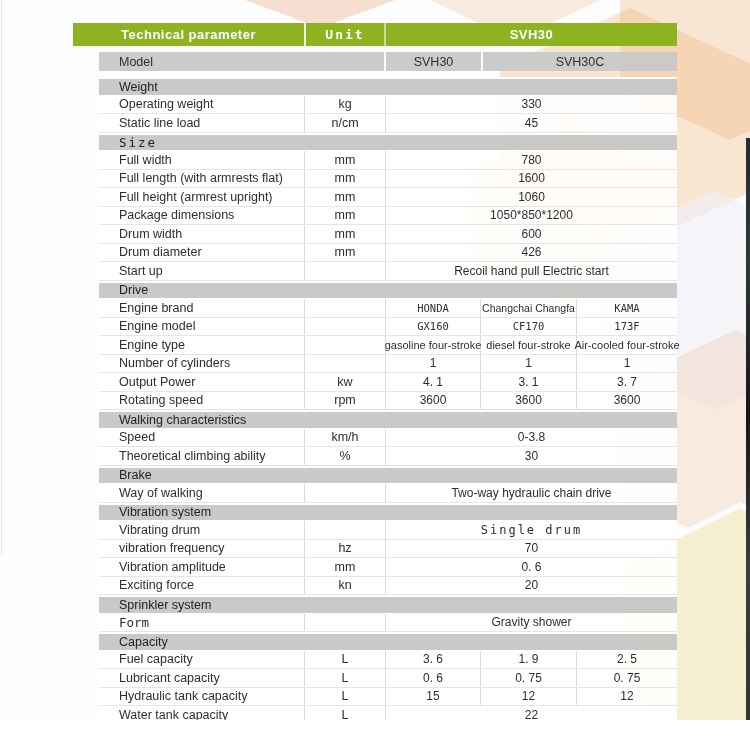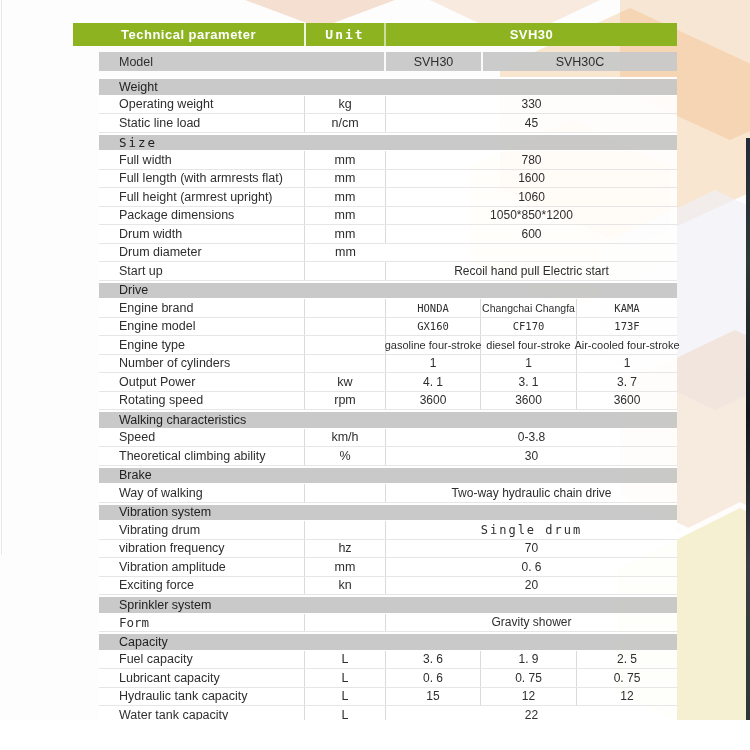--- a/index.html
+++ b/index.html
@@ -137,20 +137,21 @@
           <span class="">Drum width</span>
         </div>
         <div class="t-cell c-unit">mm</div>
         <div class="t-cell c-merged ">600</div>
       </div>
       <div class="t-row">
         <div class="t-cell c-param">
           <span class="">Drum diameter</span>
         </div>
         <div class="t-cell c-unit">mm</div>
+        <div class="t-cell c-merged ">426</div>
       </div>
       <div class="t-row">
         <div class="t-cell c-param">
           <span class="">Start up</span>
         </div>
         <div class="t-cell c-unit"></div>
         <div class="t-cell c-merged ">Recoil hand pull Electric start</div>
       </div>
       <div class="t-section">
         <span class="">Drive</span>

